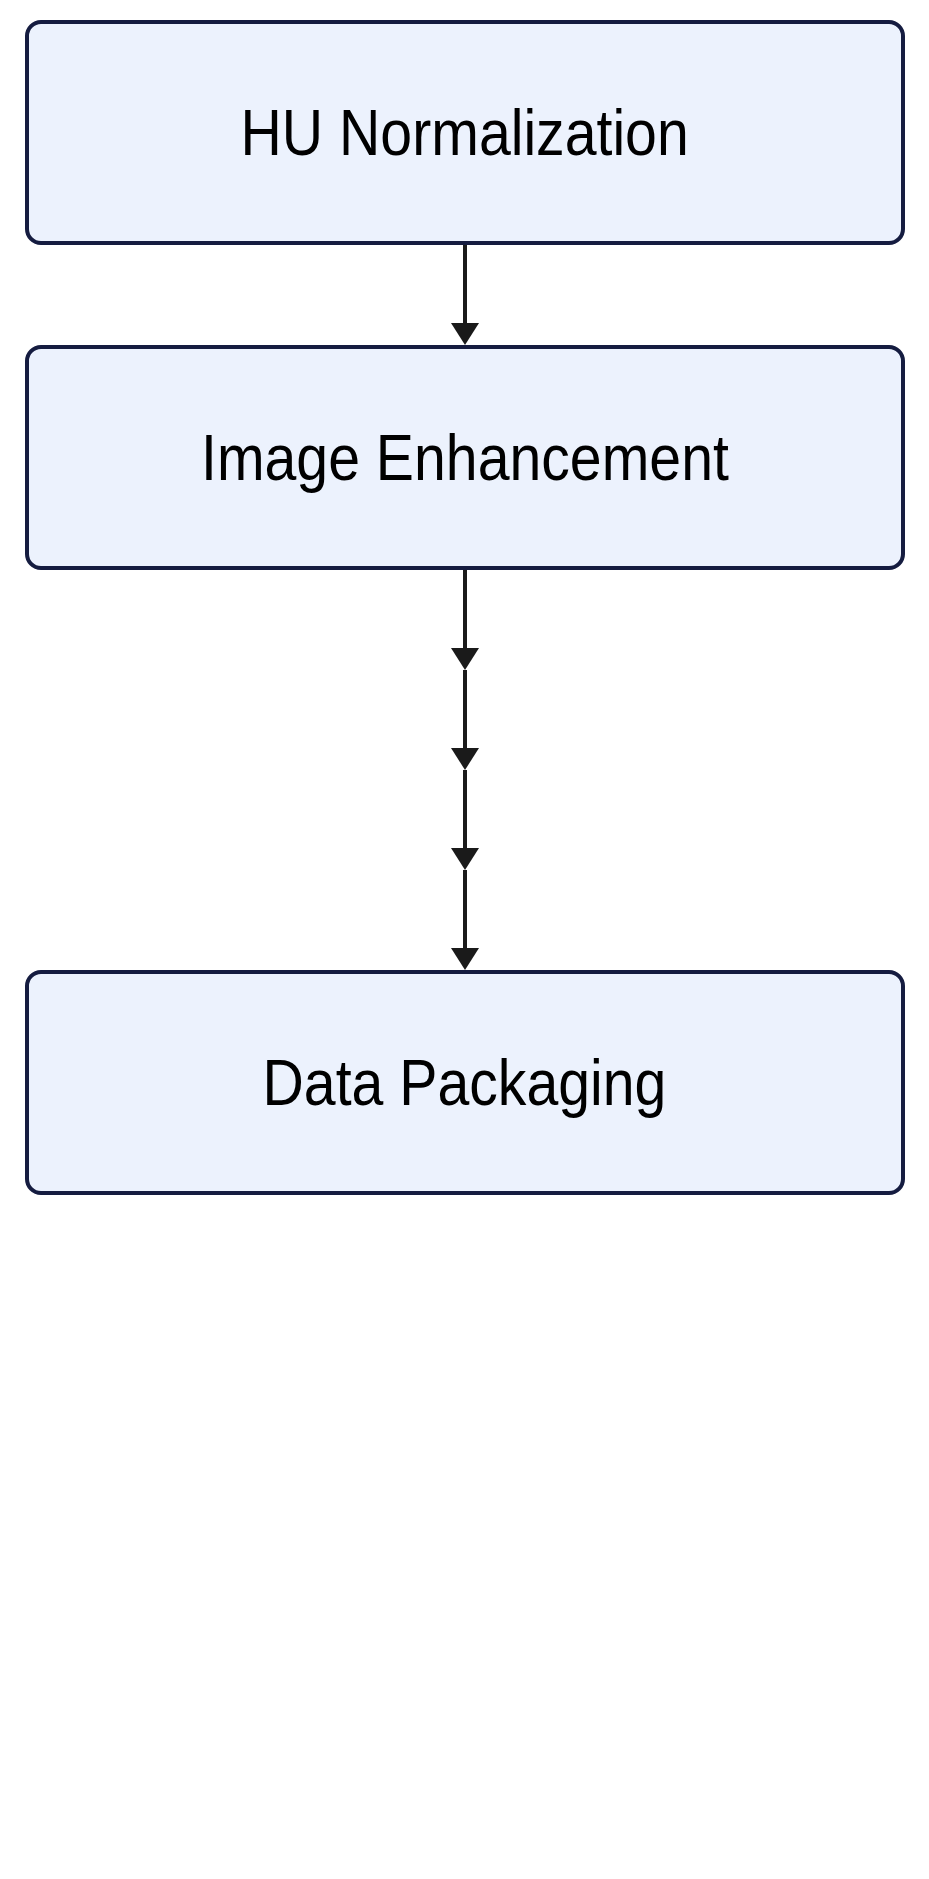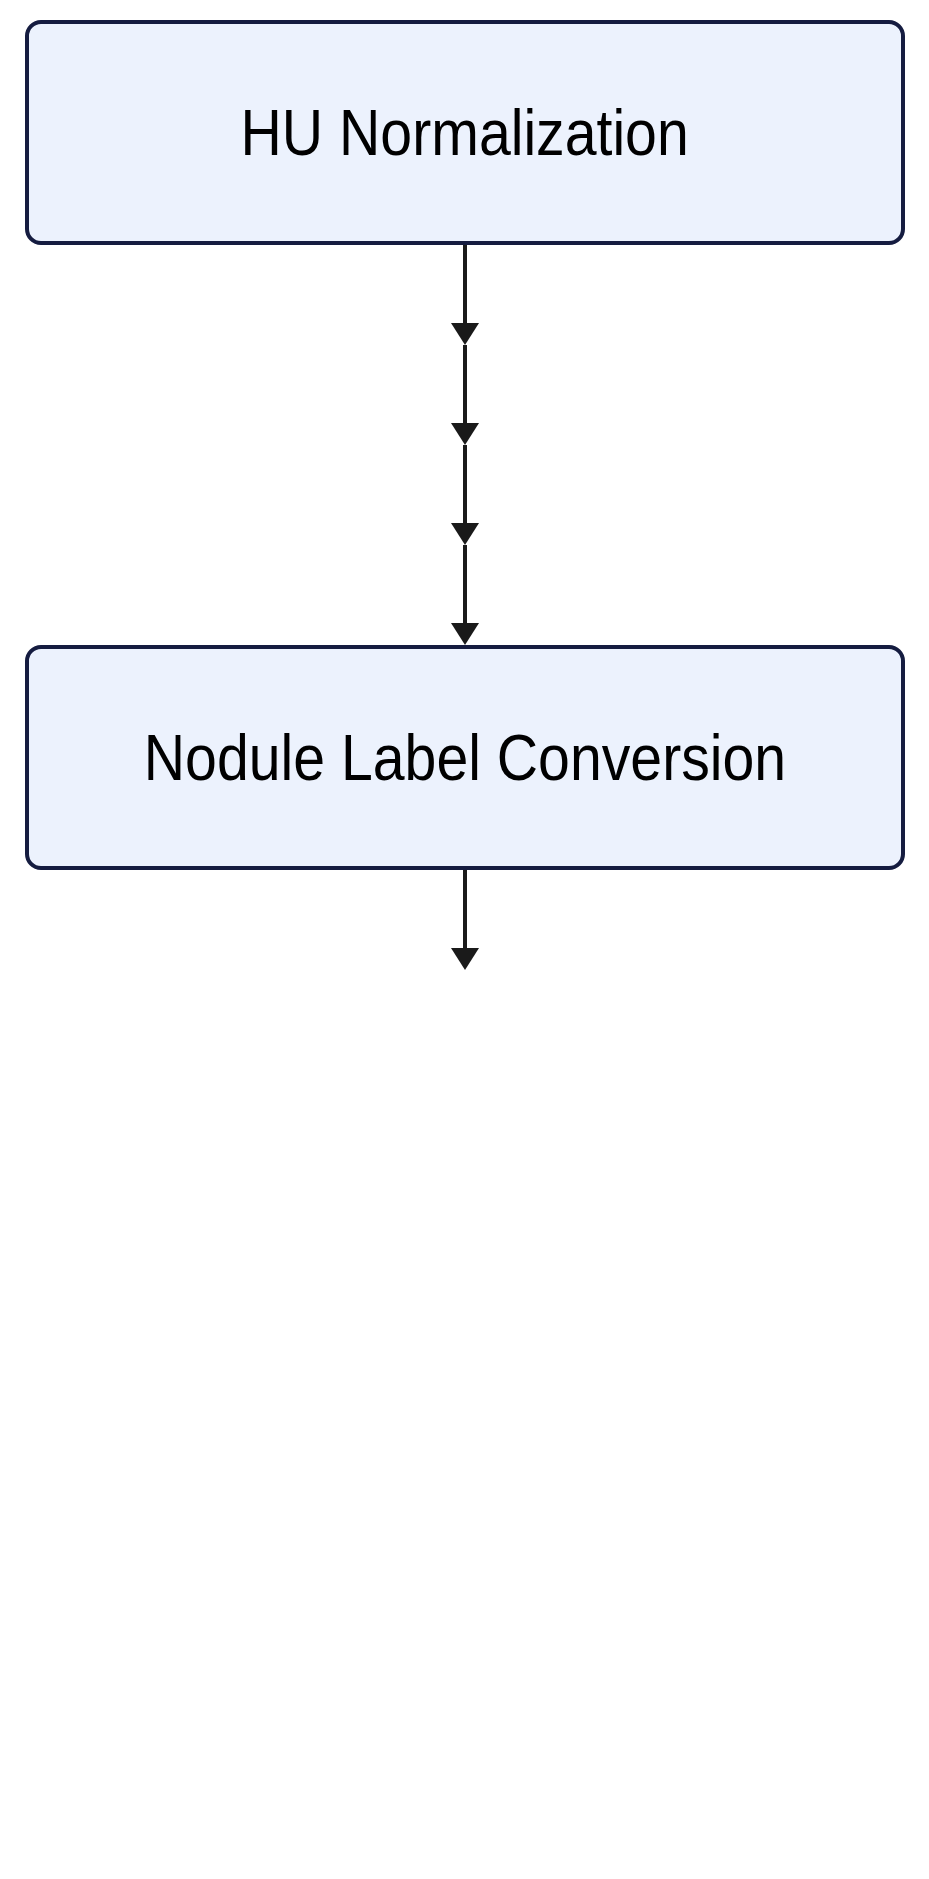--- a/index.html
+++ b/index.html
@@ -73,41 +73,44 @@
 
   <div class="node">
     <span class="node-label">HU Normalization</span>
   </div>
 
   <div class="connector">
     <div class="arrow-line"></div>
     <div class="arrow-head"></div>
   </div>
 
+  <div class="node">
+    <span class="node-label">Image Enhancement</span>
+  </div>
+
+  <div class="connector">
+    <div class="arrow-line"></div>
+    <div class="arrow-head"></div>
+  </div>
+
 
   <div class="connector">
     <div class="arrow-line"></div>
     <div class="arrow-head"></div>
   </div>
 
 
   <div class="connector">
     <div class="arrow-line"></div>
     <div class="arrow-head"></div>
   </div>
 
 
   <div class="connector">
     <div class="arrow-line"></div>
     <div class="arrow-head"></div>
   </div>
 
   <div class="node">
-    <span class="node-label">Nodule Label Conversion</span>
+    <span class="node-label">Data Packaging</span>
   </div>
-
-  <div class="connector">
-    <div class="arrow-line"></div>
-    <div class="arrow-head"></div>
-  </div>
-
 
 </div>
 
 </body></html>

